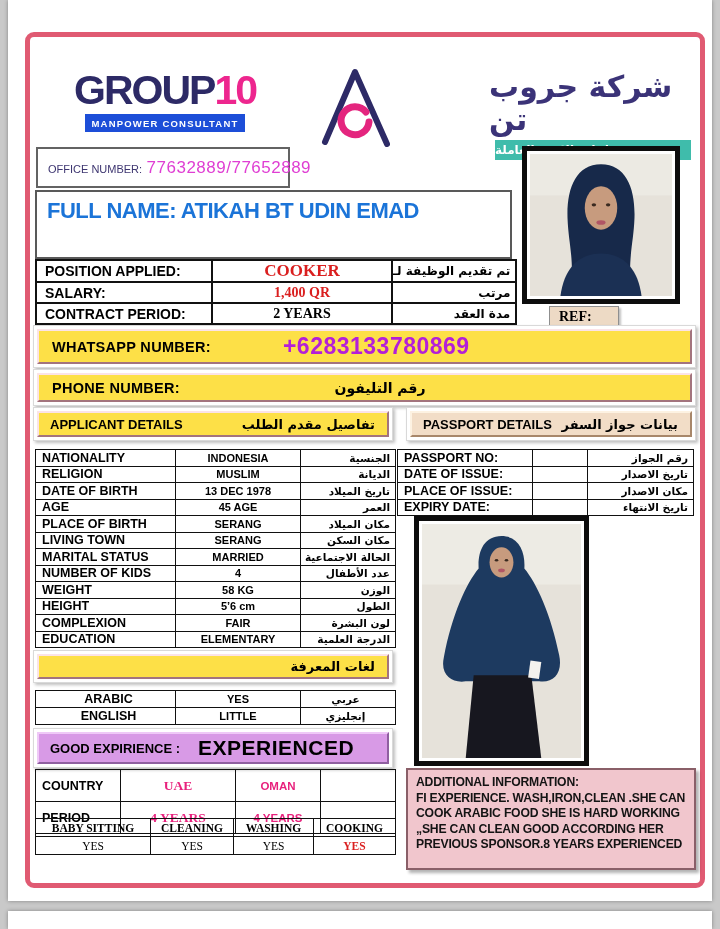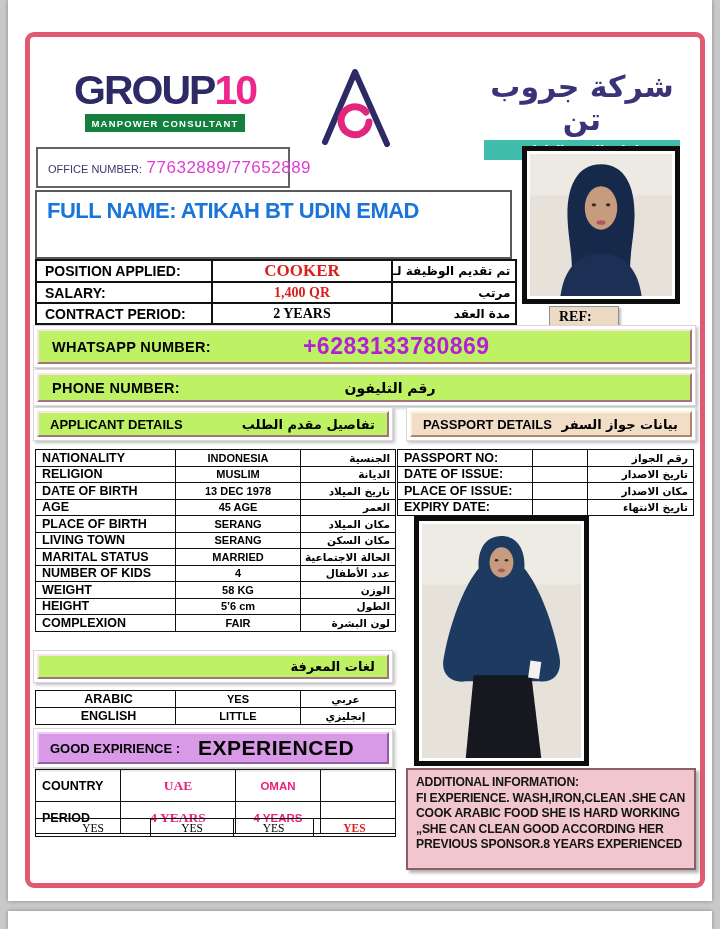--- a/index.html
+++ b/index.html
@@ -13,24 +13,24 @@
            box-shadow:0 0 4px rgba(0,0,0,.35); }
   .pink-frame { left:25px; top:32px; width:680px; height:856px;
            border:5px solid #e05a72; border-radius:9px; }
 
   
   .logo-block { left:72px; top:70px; width:186px; text-align:center; }
   .logo-text  { font-weight:900; font-size:41px; letter-spacing:-2px; line-height:1;
                 font-family:"Liberation Sans", sans-serif; }
   .logo-text .g10-group { color:#2d2a66; }
   .logo-text .g10-ten   { color:#ed268e; }
-  .logo-band  { margin:3px auto 0; width:160px; background:#15803d; color:#fff;
+  .logo-band  { margin:3px auto 0; width:160px; background:#1d4ed8; color:#fff;
                 font-size:9.5px; font-weight:800; letter-spacing:1.2px; padding:4px 0 3px; }
   .mark-svg   { left:315px; top:64px; }
-  .company-block { left:478px; top:70px; width:208px; text-align:center; }
+  .company-block { left:489px; top:70px; width:208px; }
   .company-ar { color:#3b3378; font-size:30px; font-weight:bold; line-height:1.1;
                 font-family:"DejaVu Sans", sans-serif; }
   .company-band { margin:4px auto 0; width:196px; background:#3fbcab; color:#fff;
                 font-size:12px; font-weight:bold; padding:3px 0;
                 font-family:"DejaVu Sans", sans-serif; }
 
   
   .office-box { left:36px; top:147px; width:254px; height:41px; background:#fff;
                 border:2px solid #636363; padding:9px 0 0 10px; white-space:nowrap; }
   .office-label { color:#3d3570; font-size:11px; }
@@ -79,21 +79,21 @@
              color:#e8227d; text-align:center; }
   .skill-table { left:35px; top:818px; }
   .skill-table td { height:18px; }
   .skill-h { font-family:"Liberation Serif", serif; font-weight:bold; font-size:11.5px; text-align:center; }
   .skill-v { font-family:"Liberation Serif", serif; font-size:11.5px; text-align:center; }
 
   
   .bar-wrap { background:#fff; padding:3px; border:1px solid #d9d9d9;
               box-shadow:2px 2px 3px rgba(0,0,0,.25); }
   .bevel { height:100%; display:flex; align-items:center; border:2px solid; }
-  .bevel-pink   { background:#bef264; border-color:#fbe3e7 #a3747e #a3747e #fbe3e7;gap:20px; }
+  .bevel-pink   { background:#fde047; border-color:#fbe3e7 #a3747e #a3747e #fbe3e7; }
   .bevel-beige  { background:#f2ddc7; border-color:#fdf2e2 #a8876a #a8876a #fdf2e2; }
   .bevel-purple { background:#d89ae6; border-color:#efc9f7 #8f5fa0 #8f5fa0 #efc9f7; }
   .bar-label { font-weight:900; font-size:14.5px; letter-spacing:.3px; padding-left:13px; }
   .bar-label-sm { font-weight:900; font-size:13px; padding-left:11px; }
   .bar-ar { font-family:"DejaVu Sans", sans-serif; font-weight:bold; font-size:13px;
             direction:rtl; }
   .whatsapp-bar { left:33px; top:325px; width:663px; height:43px; }
   .whatsapp-num { color:#b41fd8; font-size:23px; font-weight:bold; letter-spacing:.5px;
                   margin-left:72px; }
   .phone-bar { left:33px; top:369px; width:663px; height:37px; }
@@ -266,20 +266,25 @@
   <tr>
         <td class="t-label">HEIGHT</td>
         <td class="t-val">5’6 cm</td>
         <td class="t-ar">الطول</td>
       </tr>
   <tr>
         <td class="t-label">COMPLEXION</td>
         <td class="t-val">FAIR</td>
         <td class="t-ar">لون البشرة</td>
       </tr>
+  <tr>
+        <td class="t-label">EDUCATION</td>
+        <td class="t-val">ELEMENTARY</td>
+        <td class="t-ar">الدرجة العلمية</td>
+      </tr>
 </tbody>
   </table>
 
 <table class="abs pass-table">
   <colgroup>
       <col style="width:135px">
       <col style="width:55px">
       <col style="width:106px">
     </colgroup>
   <tbody>
@@ -377,20 +382,26 @@
   </table>
 
 <table class="abs skill-table">
   <colgroup>
       <col style="width:115px">
       <col style="width:83px">
       <col style="width:80px">
       <col style="width:82px">
     </colgroup>
   <tbody>
+      <tr>
+    <td class="skill-h">BABY SITTING</td>
+    <td class="skill-h">CLEANING</td>
+    <td class="skill-h">WASHING</td>
+    <td class="skill-h">COOKING</td>
+  </tr>
   <tr>
     <td class="skill-v">YES</td>
     <td class="skill-v">YES</td>
     <td class="skill-v">YES</td>
     <td class="skill-v red" style="font-weight:bold">YES</td>
   </tr>
 </tbody>
   </table>
 
 <div class="abs info-box">

